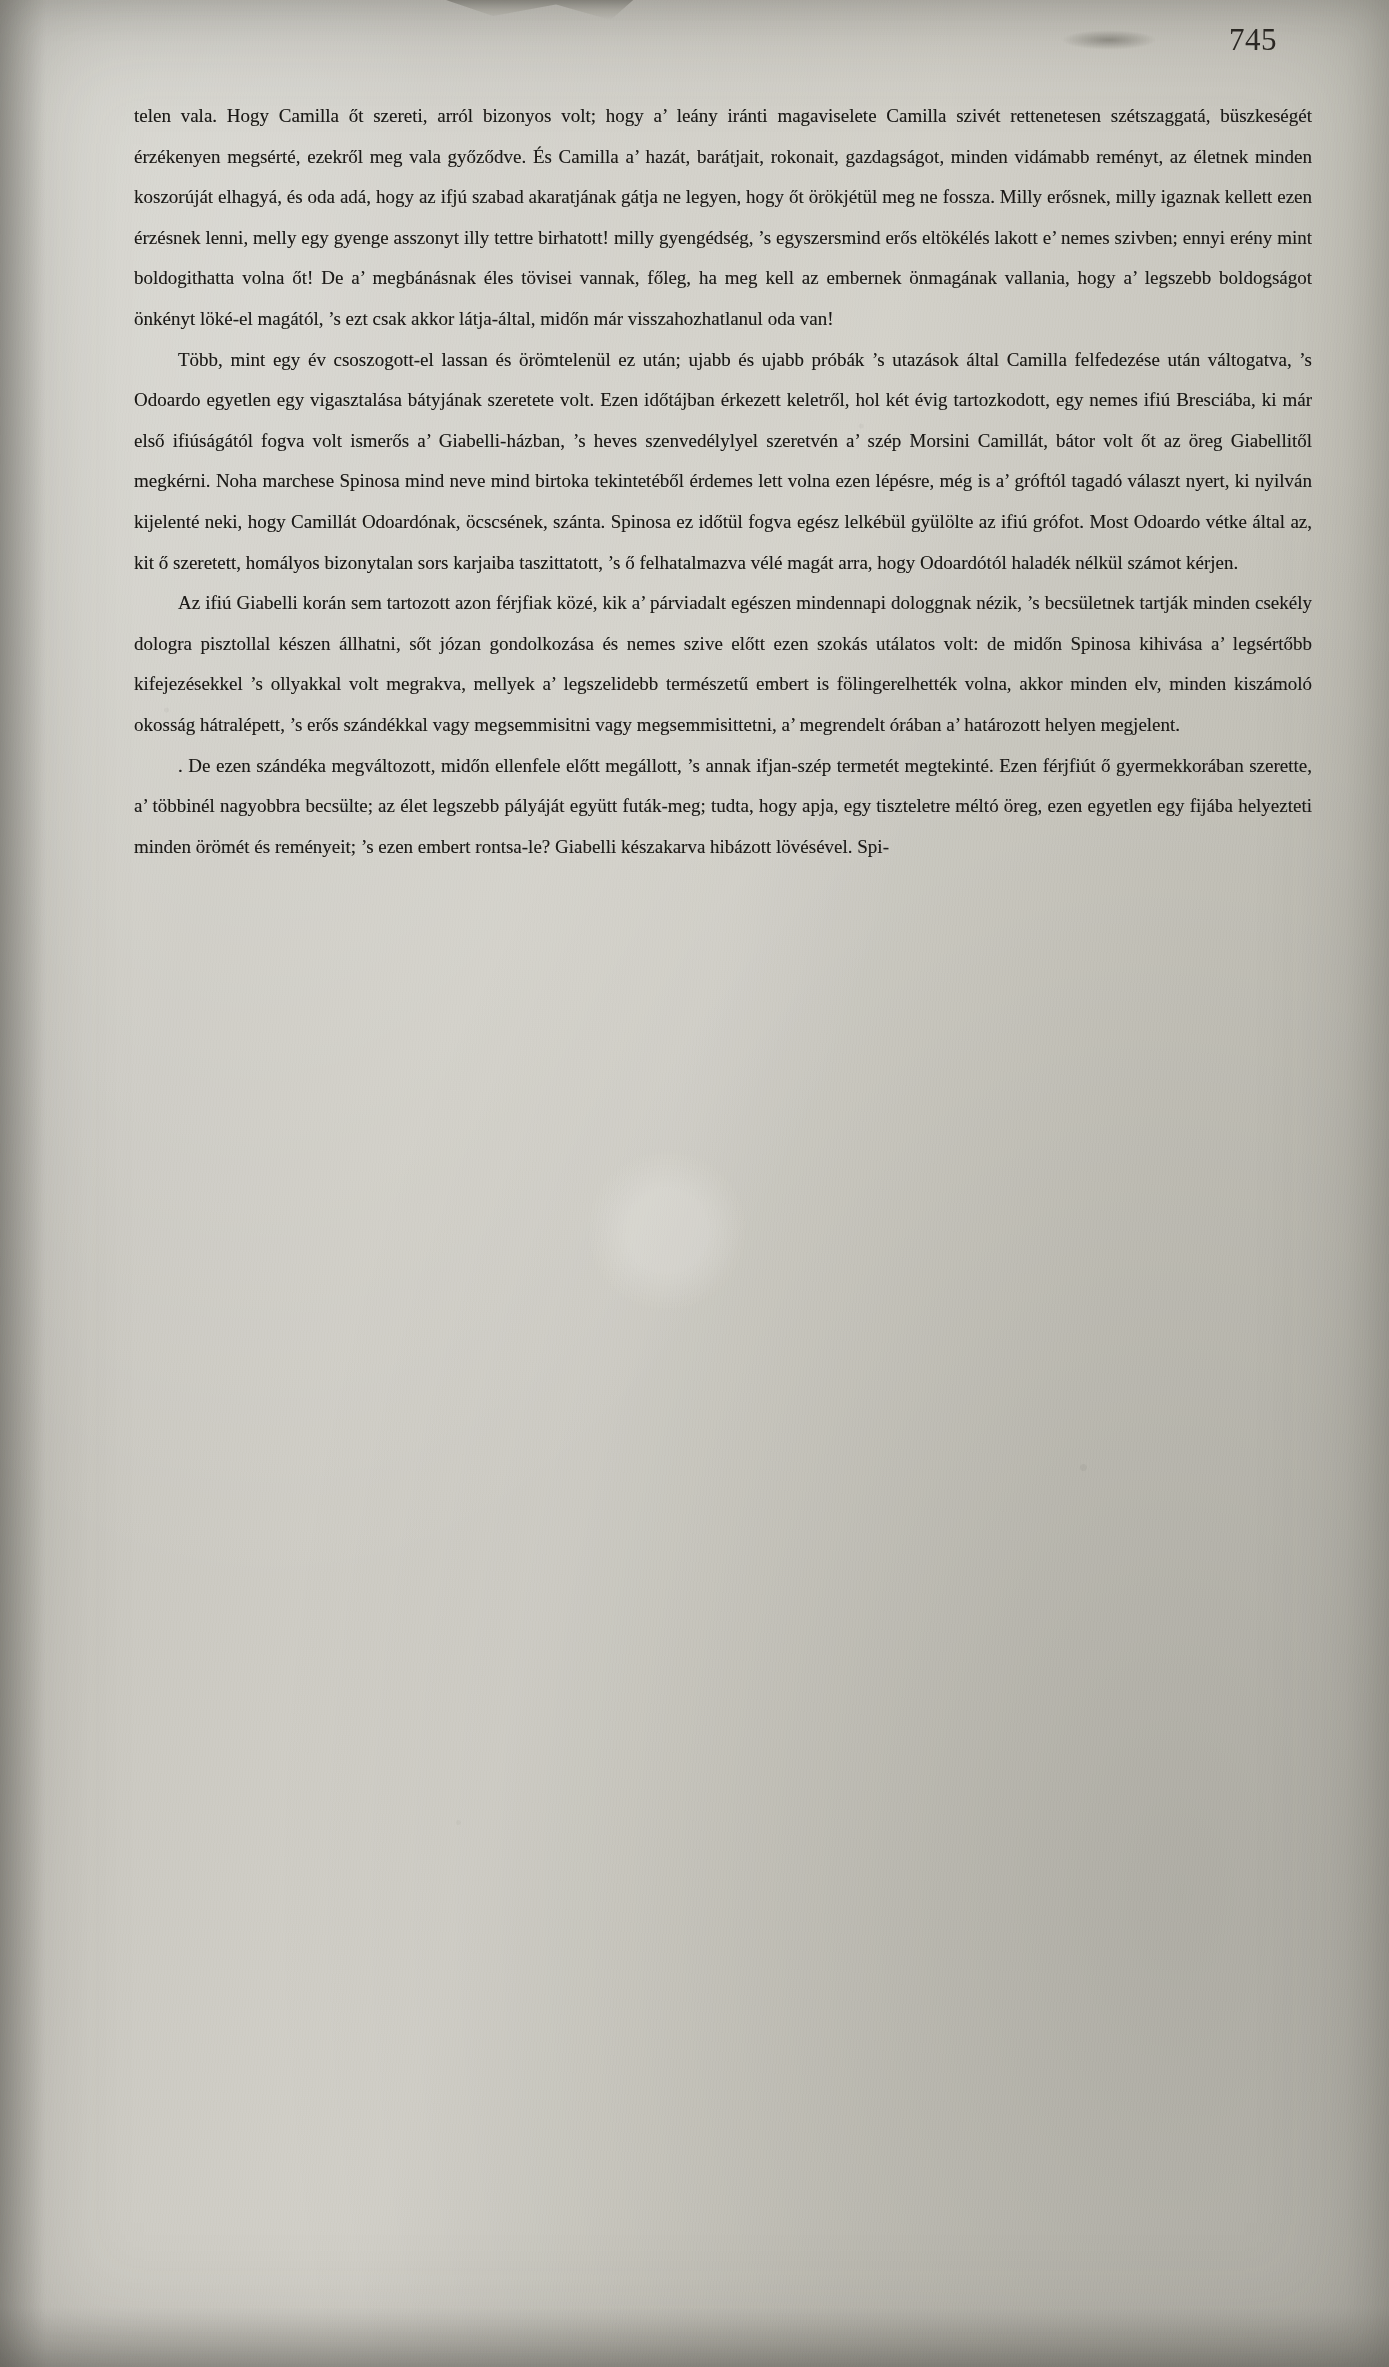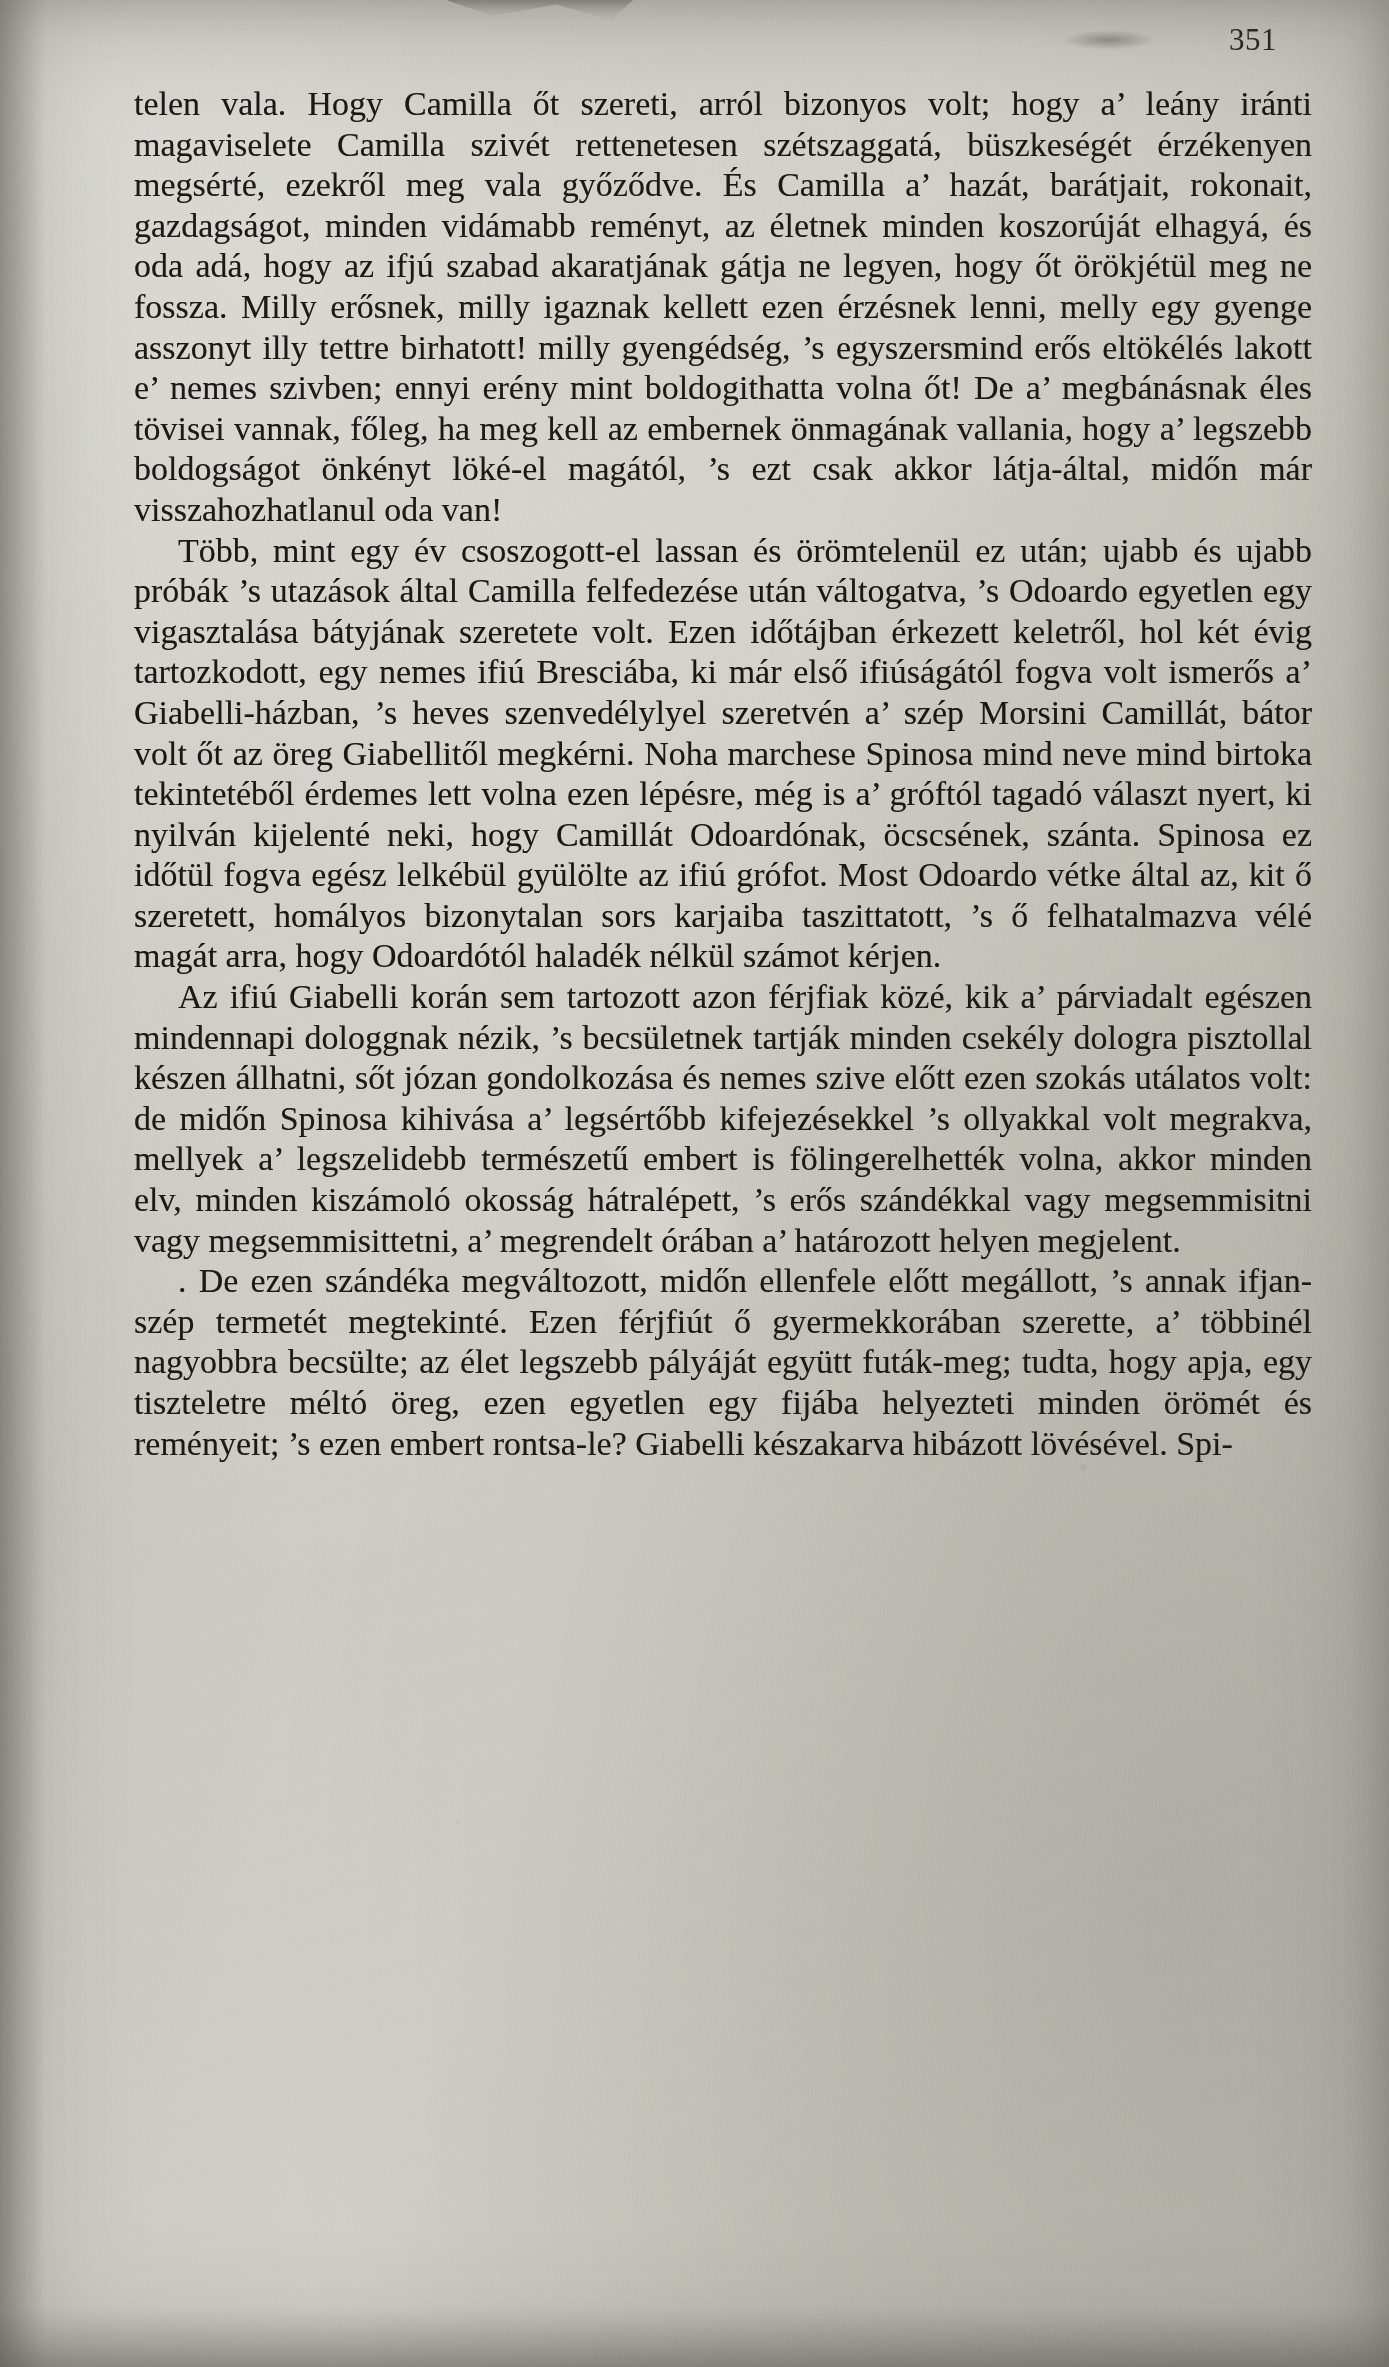--- a/index.html
+++ b/index.html
@@ -77,24 +77,24 @@
     position: absolute;
     top: 30px;
     right: 232px;
     width: 96px;
     height: 20px;
     background: radial-gradient(ellipse at 50% 50%, rgba(80,78,70,0.45) 0%, rgba(80,78,70,0) 70%);
     pointer-events: none;
   }
   .body-text {
     position: absolute;
-    top: 84px;
+    top: 96px;
     left: 134px;
     width: 1178px;
-    font-size: 34px;
+    font-size: 19px;
     line-height: 40.6px;
     text-align: justify;
     text-justify: inter-word;
     color: #1c1a17;
     text-shadow: 0 0 0.6px rgba(0,0,0,0.35);
   }
   .body-text p {
     margin: 0;
     text-indent: 44px;
   }
@@ -108,21 +108,21 @@
 <body>
 
 <div class="page">
 
   <div class="grain"></div>
   <div class="tear"></div>
   <div class="edge-left"></div>
   <div class="edge-bottom"></div>
   <div class="header-smudge"></div>
 
-  <div class="page-number">351</div>
+  <div class="page-number">745</div>
 
   <div class="body-text">
     <p class="first">telen vala. Hogy Camilla őt szereti, arról bizonyos volt; hogy a’ leány iránti magaviselete Camilla szivét rettenetesen szétszaggatá, büszkeségét érzékenyen megsérté, ezekről meg vala győződve. És Camilla a’ hazát, barátjait, rokonait, gazdagságot, minden vidámabb reményt, az életnek minden koszorúját elhagyá, és oda adá, hogy az ifjú szabad akaratjának gátja ne legyen, hogy őt örökjétül meg ne fossza. Milly erősnek, milly igaznak kellett ezen érzésnek lenni, melly egy gyenge asszonyt illy tettre birhatott! milly gyengédség, ’s egyszersmind erős eltökélés lakott e’ nemes szivben; ennyi erény mint boldogithatta volna őt! De a’ megbánásnak éles tövisei vannak, főleg, ha meg kell az embernek önmagának vallania, hogy a’ legszebb boldogságot önkényt löké-el magától, ’s ezt csak akkor látja-által, midőn már visszahozhatlanul oda van!</p>
     <p>Több, mint egy év csoszogott-el lassan és örömtelenül ez után; ujabb és ujabb próbák ’s utazások által Camilla felfedezése után váltogatva, ’s Odoardo egyetlen egy vigasztalása bátyjának szeretete volt. Ezen időtájban érkezett keletről, hol két évig tartozkodott, egy nemes ifiú Bresciába, ki már első ifiúságától fogva volt ismerős a’ Giabelli-házban, ’s heves szenvedélylyel szeretvén a’ szép Morsini Camillát, bátor volt őt az öreg Giabellitől megkérni. Noha marchese Spinosa mind neve mind birtoka tekintetéből érdemes lett volna ezen lépésre, még is a’ gróftól tagadó választ nyert, ki nyilván kijelenté neki, hogy Camillát Odoardónak, öcscsének, szánta. Spinosa ez időtül fogva egész lelkébül gyülölte az ifiú grófot. Most Odoardo vétke által az, kit ő szeretett, homályos bizonytalan sors karjaiba taszittatott, ’s ő felhatalmazva vélé magát arra, hogy Odoardótól haladék nélkül számot kérjen.</p>
     <p>Az ifiú Giabelli korán sem tartozott azon férjfiak közé, kik a’ párviadalt egészen mindennapi dologgnak nézik, ’s becsületnek tartják minden csekély dologra pisztollal készen állhatni, sőt józan gondolkozása és nemes szive előtt ezen szokás utálatos volt: de midőn Spinosa kihivása a’ legsértőbb kifejezésekkel ’s ollyakkal volt megrakva, mellyek a’ legszelidebb természetű embert is fölingerelhették volna, akkor minden elv, minden kiszámoló okosság hátralépett, ’s erős szándékkal vagy megsemmisitni vagy megsemmisittetni, a’ megrendelt órában a’ határozott helyen megjelent.</p>
     <p>. De ezen szándéka megváltozott, midőn ellenfele előtt megállott, ’s annak ifjan-szép termetét megtekinté. Ezen férjfiút ő gyermekkorában szerette, a’ többinél nagyobbra becsülte; az élet legszebb pályáját együtt futák-meg; tudta, hogy apja, egy tiszteletre méltó öreg, ezen egyetlen egy fijába helyezteti minden örömét és reményeit; ’s ezen embert rontsa-le? Giabelli készakarva hibázott lövésével. Spi-</p>
   </div>
 
   <div class="vignette"></div>
 </div>

